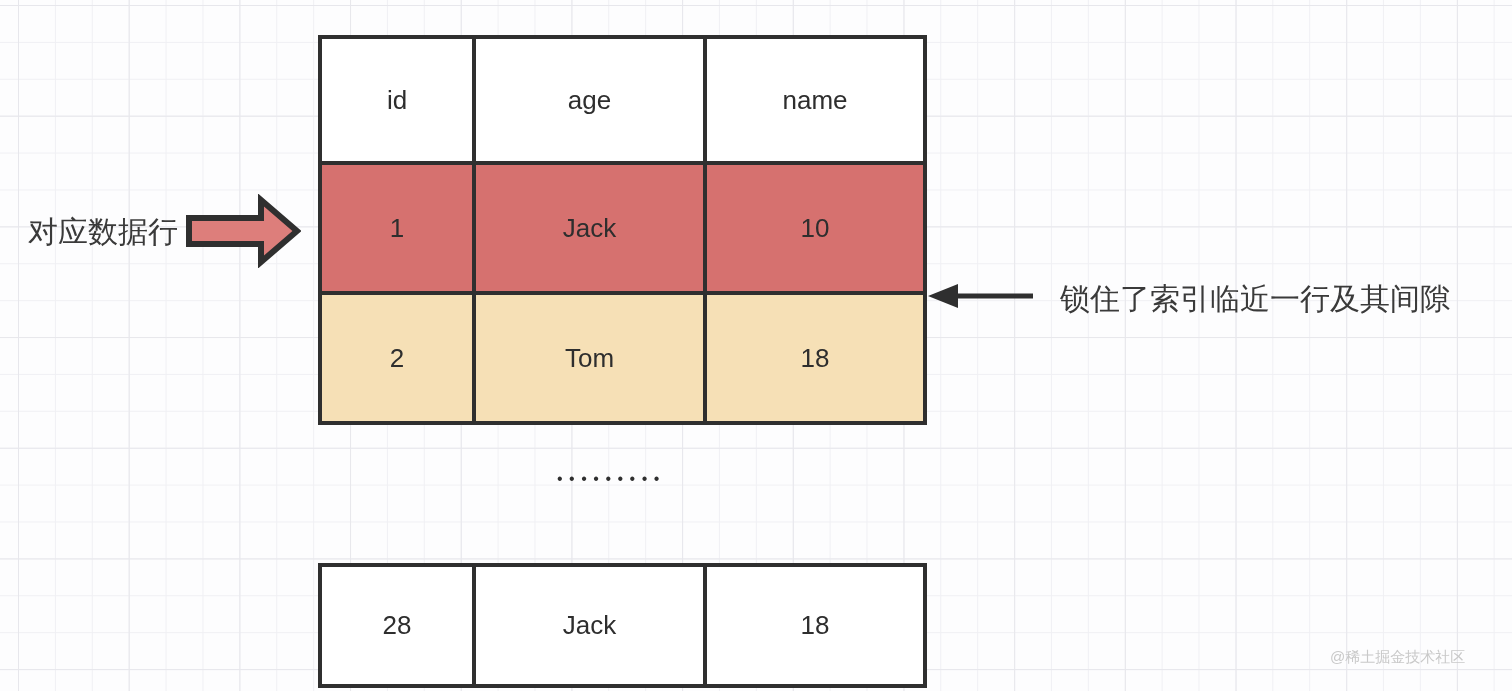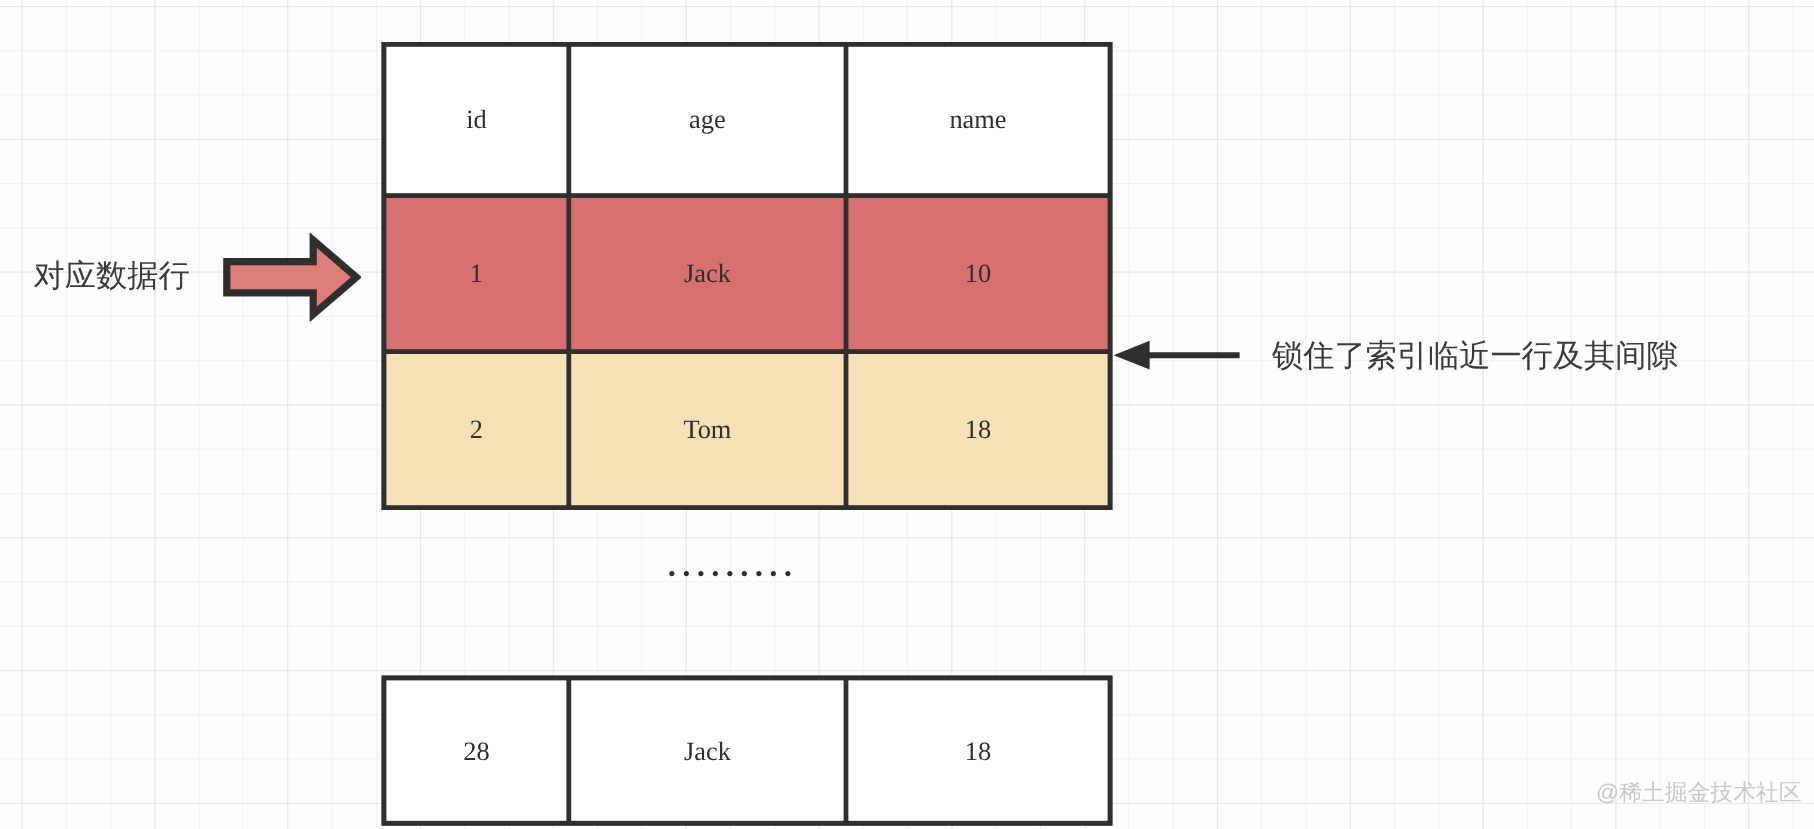--- a/index.html
+++ b/index.html
@@ -37,32 +37,31 @@
     left: 318px; top: 530px;
     grid-template-columns: 150px 227px 216px;
     grid-template-rows: 117px;
     margin-top: 33px;
   }
   .cell {
     background: #ffffff;
     display: flex;
     align-items: center;
     justify-content: center;
-    font-size: 22px;
+    font-size: 26px;
     color: #2e2e2e;
-    font-family: Liberation Serif, serif;
   }
   .cell.locked-row { background: #d6716f; }
   .cell.gap-row    { background: #f6e0b6; }
 
   
   .label {
     position: absolute;
     color: #3a3a3a;
-    font-size: 26px;
+    font-size: 30px;
     white-space: nowrap;
     line-height: 1.2;
   }
   .label-left  { left: 28px;  top: 214px; }
   .label-right { left: 1060px; top: 281px; }
 
   .arrow-red-wrap   { position: absolute; left: 185px; top: 194px; width: 116px; height: 74px; }
   .arrow-black-wrap { position: absolute; left: 926px; top: 281px; width: 110px; height: 30px; }
 
   .ellipsis {
@@ -70,21 +69,21 @@
     left: 557px; top: 470px;
     font-size: 16px;
     letter-spacing: 6.5px;
     color: #2f2f2f;
     white-space: nowrap;
   }
 
   .watermark {
     position: absolute;
     left: 1330px; top: 648px;
-    font-size: 19px;
+    font-size: 15px;
     color: #c9c9c9;
     white-space: nowrap;
   }
 </style>
 </head>
 <body>
 
 <div class="canvas">
 
   <div class="label label-left">对应数据行</div>

